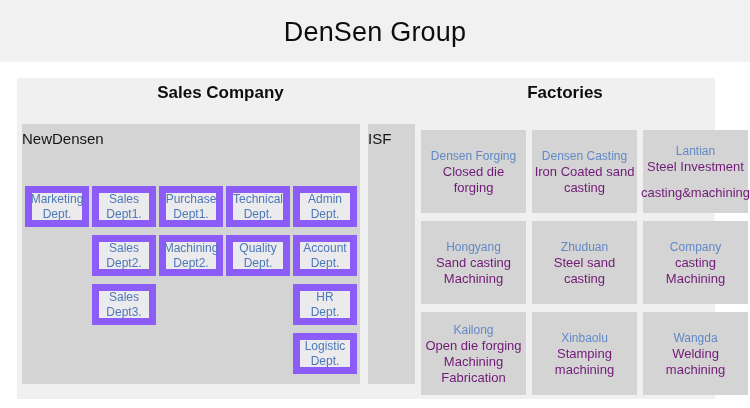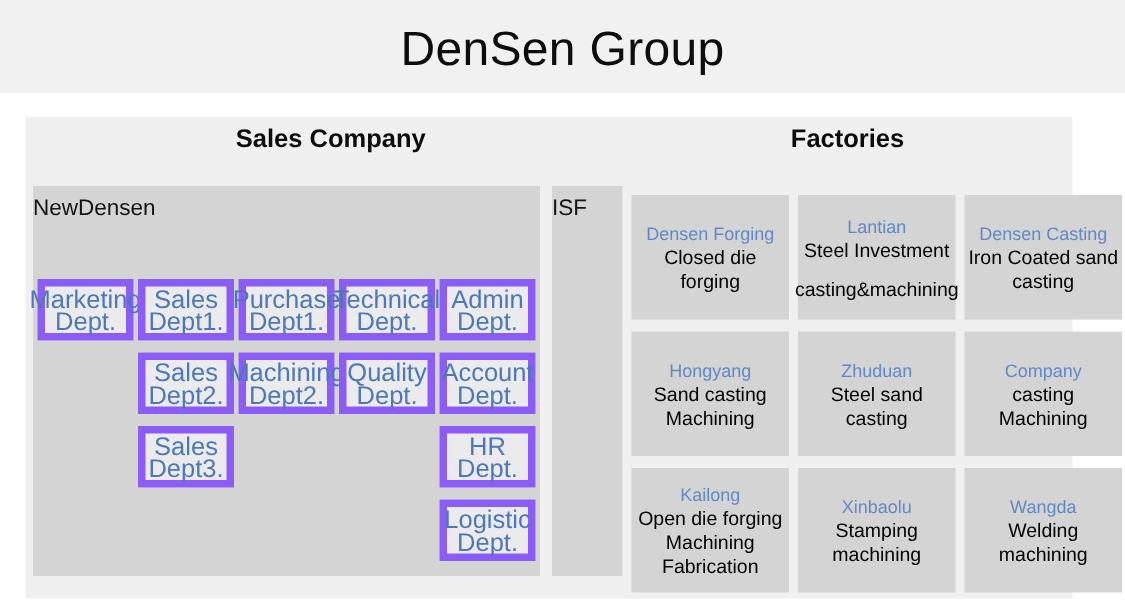--- a/index.html
+++ b/index.html
@@ -4,21 +4,21 @@
 <style>
   html,body{margin:0;padding:0;background:#ffffff;}
   #stage{
     position:relative;width:750px;height:408px;background:#ffffff;overflow:hidden;
     font-family:"Liberation Sans","DejaVu Sans",sans-serif;color:#111;
   }
   
   #top-band{position:absolute;left:0;top:0;width:750px;height:62px;background:#f1f1f1;}
   #group-title{
     position:absolute;left:0;top:0;width:750px;height:54px;line-height:64px;
-    text-align:center;font-size:32px;letter-spacing:.2px;color:#0d0d0d;
+    text-align:center;font-size:27px;letter-spacing:.2px;color:#0d0d0d;
   }
   
   .panel{position:absolute;top:78px;height:321px;background:#f0f0f0;}
   #sales-panel{left:17px;width:407px;}
   #factories-panel{left:415px;width:300px;}
   .panel-heading{
     position:absolute;top:5px;left:0;width:100%;text-align:center;
     font-size:17px;font-weight:bold;color:#0d0d0d;
   }
   
@@ -28,38 +28,38 @@
   .big-box-label{
     display:block;padding-top:6px;font-size:15px;color:#141414;
   }
   
   #dept-grid{
     position:absolute;left:3px;top:62px;
     display:grid;grid-template-columns:repeat(5,64px);grid-auto-rows:41px;
     column-gap:3px;row-gap:8px;
   }
   .dept-box{
-    background:#ebebee;border:5px solid #8b5cf6;box-sizing:border-box;
+    background:#ebebee;border:7px solid #8b5cf6;box-sizing:border-box;
     display:flex;align-items:center;justify-content:center;text-align:center;
-    font-size:17px;line-height:15px;color:#4d78b7;padding:1px 2px;
+    font-size:12px;line-height:15px;color:#4d78b7;padding:1px 2px;
   }
   .c1{grid-column:1}.c2{grid-column:2}.c3{grid-column:3}.c4{grid-column:4}.c5{grid-column:5}
   .r1{grid-row:1}.r2{grid-row:2}.r3{grid-row:3}.r4{grid-row:4}
   
   #factory-grid{
     position:absolute;left:6px;top:52px;
     display:grid;grid-template-columns:repeat(3,105px);grid-auto-rows:83px;
     column-gap:6px;row-gap:8px;
   }
   .factory-box{
     background:#d4d4d5;display:flex;flex-direction:column;align-items:center;
     justify-content:center;text-align:center;padding:2px 1px;box-sizing:border-box;
   }
   .factory-name{font-size:12px;line-height:16px;color:#6289c5;}
-  .factory-line{font-size:13px;line-height:16px;color:#000000;}
+  .factory-line{font-size:13px;line-height:16px;color:#701a75;}
   .line-gap{height:10px;}
 </style>
 </head>
 <body>
 
 <div id="stage">
 
   <div id="top-band"></div>
   <div id="group-title">DenSen Group</div>
 
@@ -91,28 +91,28 @@
 
   <div class="panel" id="factories-panel">
     <div class="panel-heading">Factories</div>
 
     <div id="factory-grid">
       <div class="factory-box">
         <span class="factory-name">Densen Forging</span>
         <span class="factory-line">Closed die forging</span>
       </div>
       <div class="factory-box">
+        <span class="factory-name">Densen Casting</span>
+        <span class="factory-line">Iron Coated sand casting</span>
+      </div>
+      <div class="factory-box">
         <span class="factory-name">Lantian</span>
         <span class="factory-line">Steel Investment</span>
         <span class="line-gap"></span>
         <span class="factory-line">casting&amp;machining</span>
-      </div>
-      <div class="factory-box">
-        <span class="factory-name">Densen Casting</span>
-        <span class="factory-line">Iron Coated sand casting</span>
       </div>
       <div class="factory-box">
         <span class="factory-name">Hongyang</span>
         <span class="factory-line">Sand casting</span>
         <span class="factory-line">Machining</span>
       </div>
       <div class="factory-box">
         <span class="factory-name">Zhuduan</span>
         <span class="factory-line">Steel sand casting</span>
       </div>

